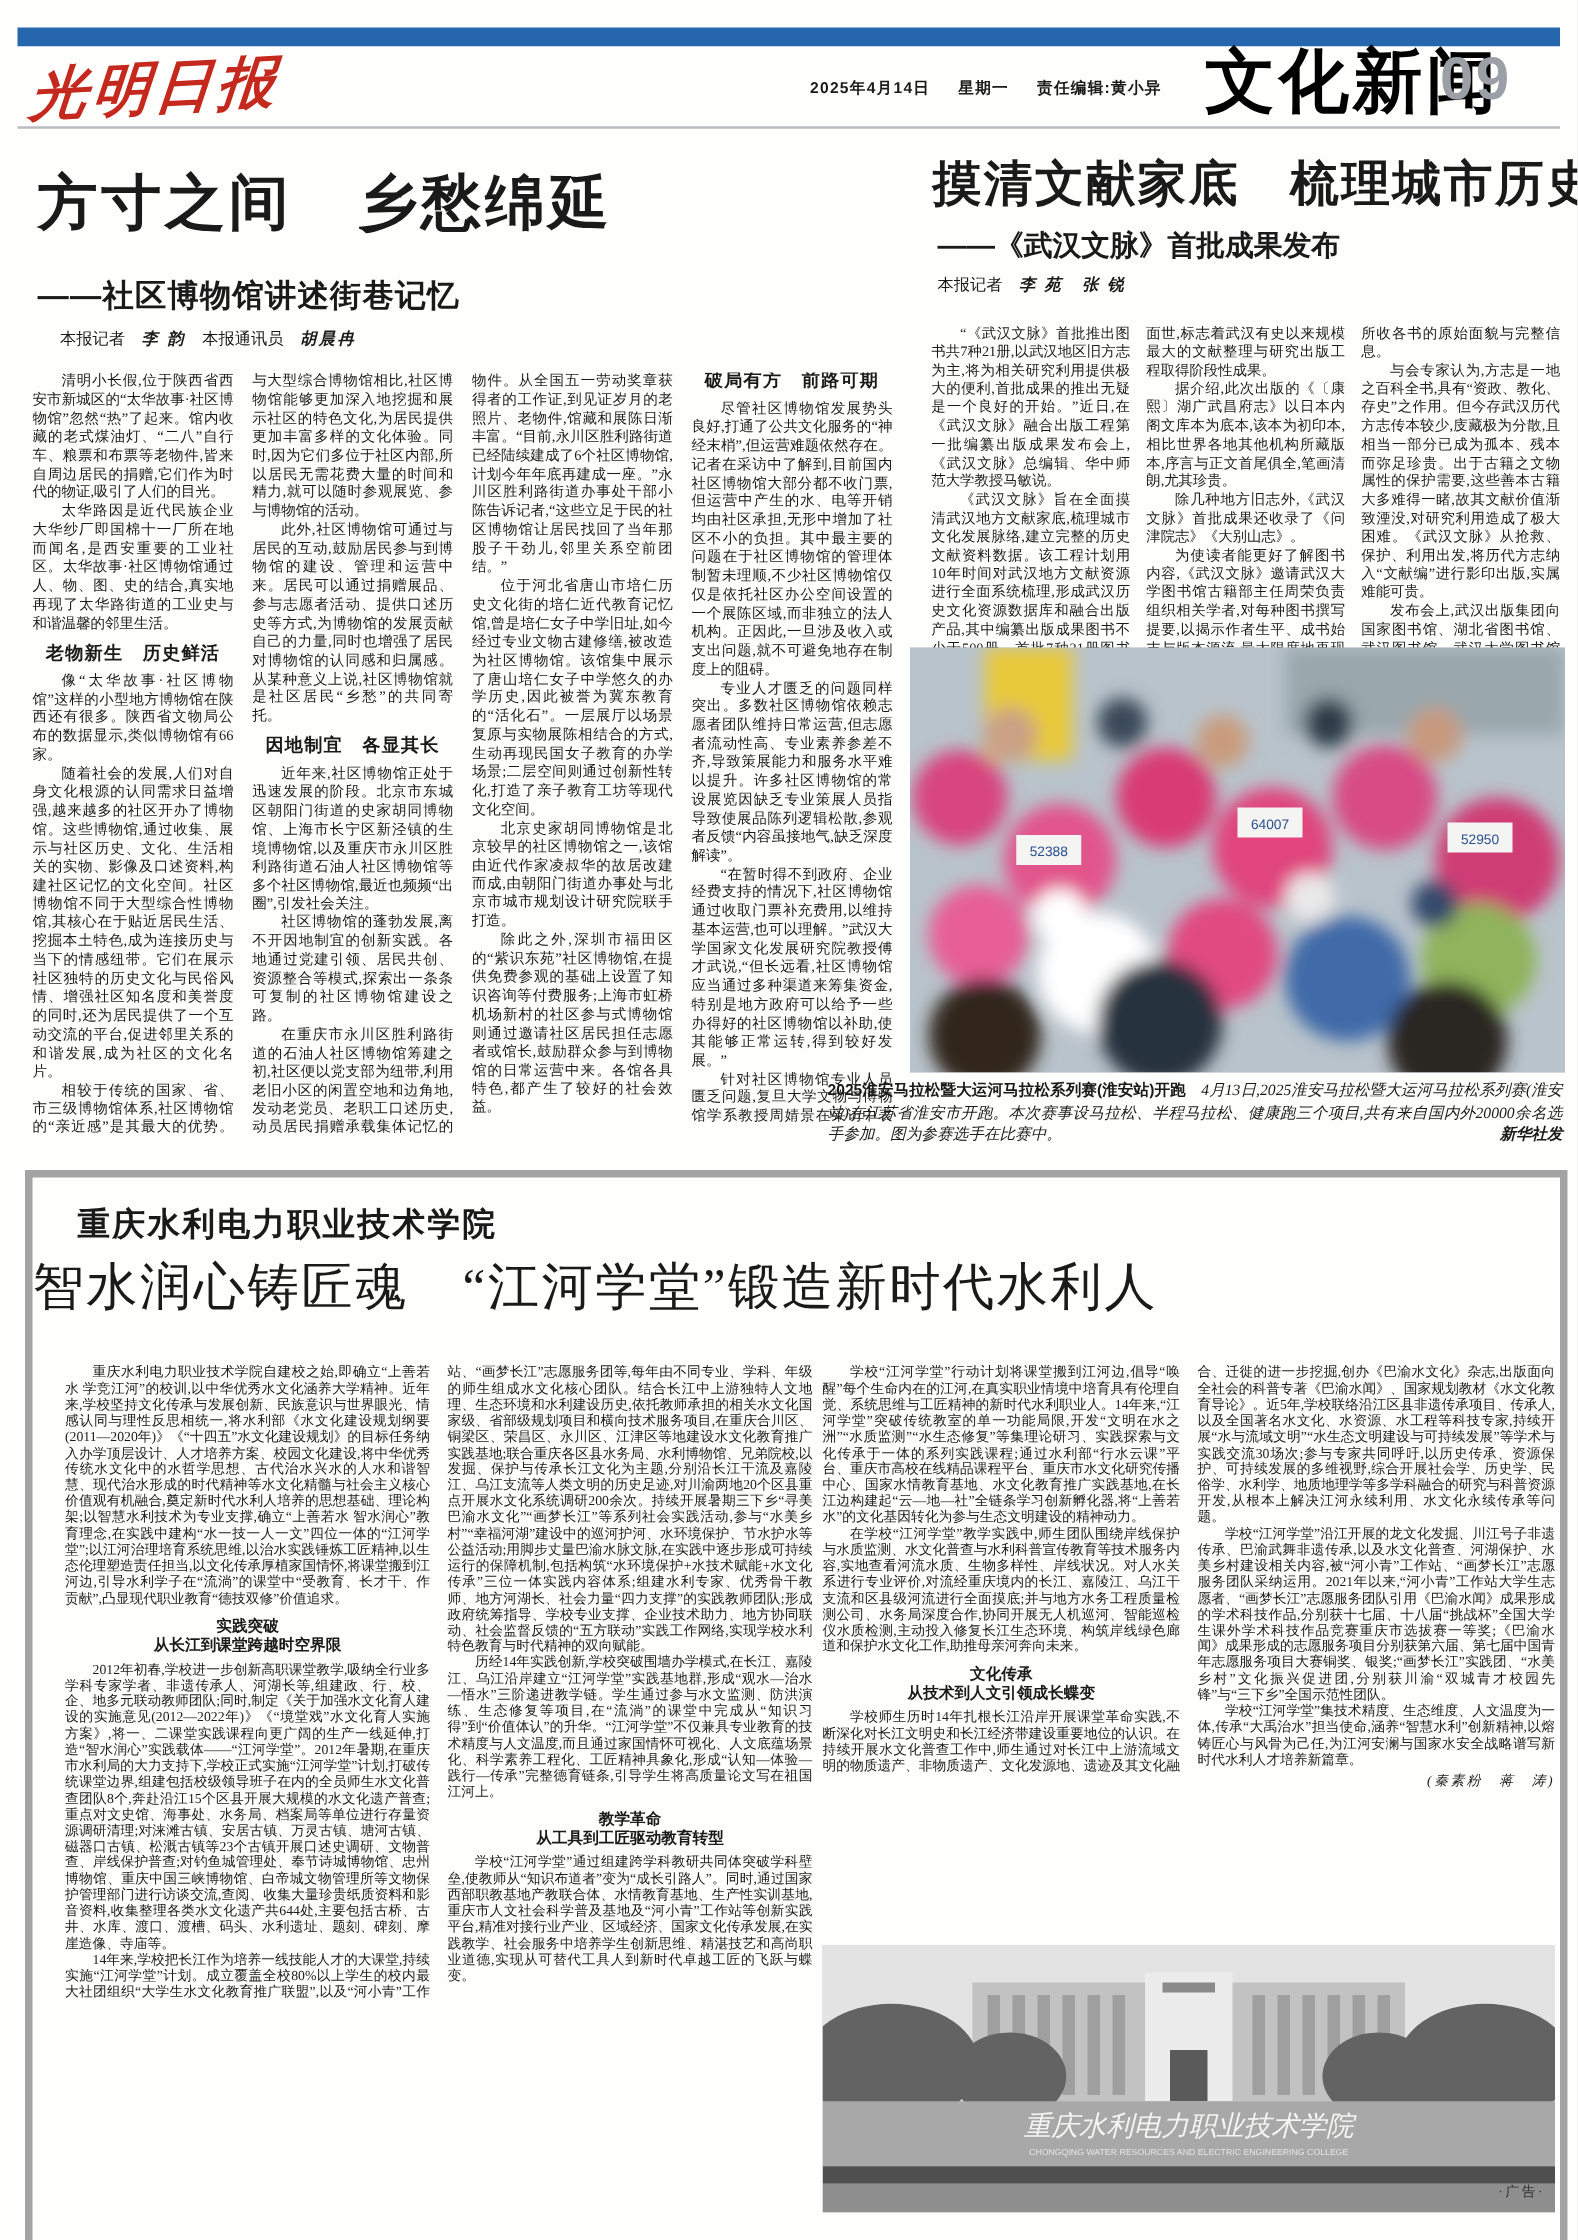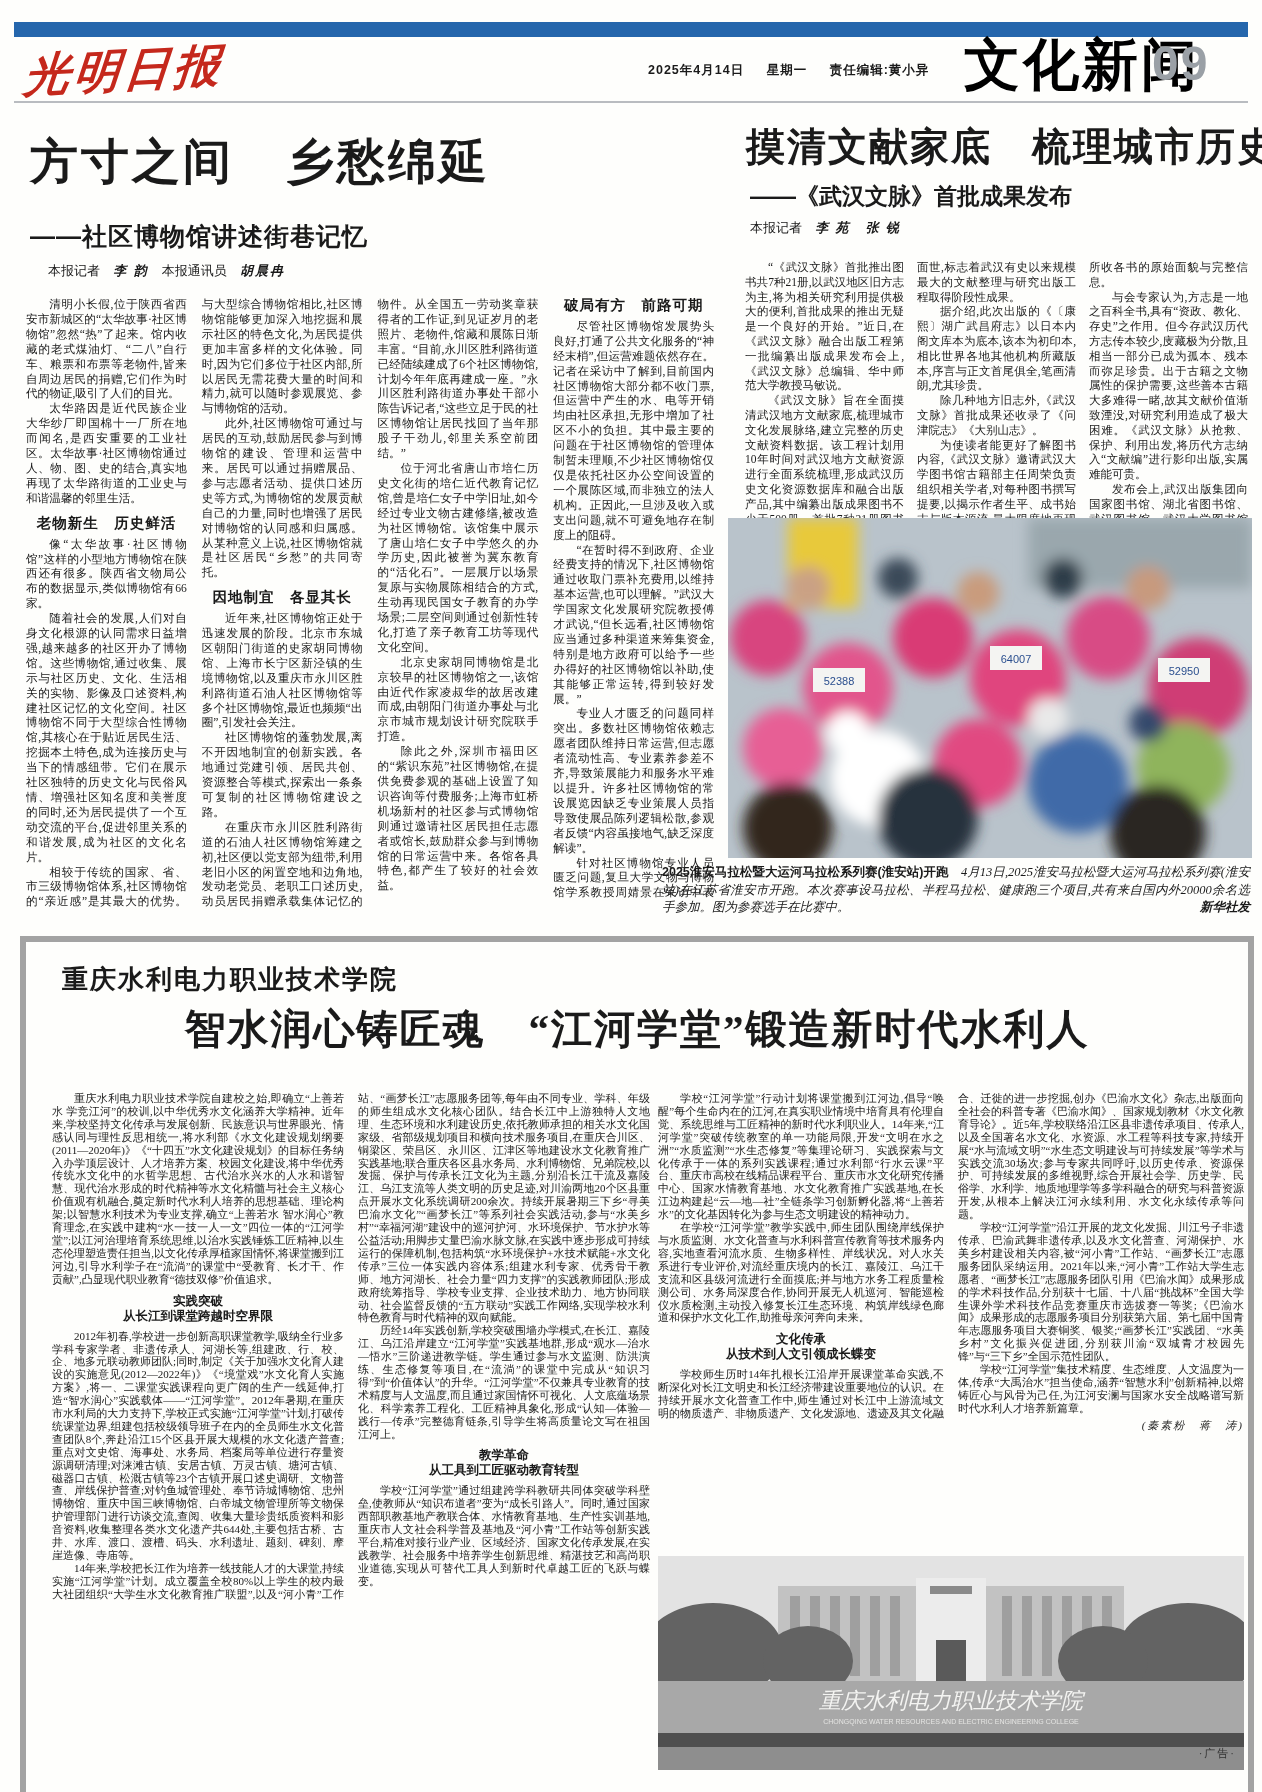--- a/index.html
+++ b/index.html
@@ -47,21 +47,21 @@
   .photo1{left:728px;top:518px;width:524px;height:340px;background:#aebcc6;overflow:hidden;}
   .caption{left:662px;top:864px;width:588px;font-size:12.5px;line-height:17.5px;
            text-align:justify;font-style:italic;position:absolute;}
   .caption .cap-lead{font-weight:bold;font-style:normal;
            font-family:"Liberation Sans","DejaVu Sans",sans-serif;}
   .caption .credit{position:absolute;right:0;bottom:0;font-weight:bold;}
 
   
   .adbox{left:20px;top:936px;width:1222px;height:852px;border:6px solid #a3a3a3;}
   .ad-school{left:36px;top:20px;font-size:26px;font-weight:800;letter-spacing:2px;}
-  .ad-headline{left:0;top:60px;width:100%;text-align:center;font-size:41px;font-weight:700;letter-spacing:2px;}
+  .ad-headline{left:0;top:60px;width:100%;text-align:left;font-size:41px;font-weight:400;letter-spacing:2px;}
   .ad-flow{font-size:11px;line-height:12.9px;}
   .ad-flow h4{font-size:12.5px;line-height:15px;white-space:pre-line;margin:8px 0 6px;}
   .ad-left{left:26px;top:150px;width:598px;height:696px;column-count:2;column-gap:14px;}
   .ad-right{left:632px;top:150px;width:586px;height:452px;column-count:2;column-gap:14px;}
   .ad-byline{text-align:right;text-indent:0 !important;letter-spacing:2px;font-style:italic;margin-top:4px !important;}
   .photo2{left:632px;top:614px;width:586px;height:214px;background:#cfcfcf;overflow:hidden;}
   .ad-mark{right:12px;top:804px;font-size:11px;color:#333;letter-spacing:2px;}
 </style>
 </head>
 <body>
@@ -99,22 +99,22 @@
     <p>此外,社区博物馆可通过与居民的互动,鼓励居民参与到博物馆的建设、管理和运营中来。居民可以通过捐赠展品、参与志愿者活动、提供口述历史等方式,为博物馆的发展贡献自己的力量,同时也增强了居民对博物馆的认同感和归属感。从某种意义上说,社区博物馆就是社区居民“乡愁”的共同寄托。</p>
     <h4>因地制宜　各显其长</h4>
     <p>近年来,社区博物馆正处于迅速发展的阶段。北京市东城区朝阳门街道的史家胡同博物馆、上海市长宁区新泾镇的生境博物馆,以及重庆市永川区胜利路街道石油人社区博物馆等多个社区博物馆,最近也频频“出圈”,引发社会关注。</p>
     <p>社区博物馆的蓬勃发展,离不开因地制宜的创新实践。各地通过党建引领、居民共创、资源整合等模式,探索出一条条可复制的社区博物馆建设之路。</p>
     <p>在重庆市永川区胜利路街道的石油人社区博物馆筹建之初,社区便以党支部为纽带,利用老旧小区的闲置空地和边角地,发动老党员、老职工口述历史,动员居民捐赠承载集体记忆的物件。从全国五一劳动奖章获得者的工作证,到见证岁月的老照片、老物件,馆藏和展陈日渐丰富。“目前,永川区胜利路街道已经陆续建成了6个社区博物馆,计划今年年底再建成一座。”永川区胜利路街道办事处干部小陈告诉记者,“这些立足于民的社区博物馆让居民找回了当年那股子干劲儿,邻里关系空前团结。”</p>
     <p>位于河北省唐山市培仁历史文化街的培仁近代教育记忆馆,曾是培仁女子中学旧址,如今经过专业文物古建修缮,被改造为社区博物馆。该馆集中展示了唐山培仁女子中学悠久的办学历史,因此被誉为冀东教育的“活化石”。一层展厅以场景复原与实物展陈相结合的方式,生动再现民国女子教育的办学场景;二层空间则通过创新性转化,打造了亲子教育工坊等现代文化空间。</p>
     <p>北京史家胡同博物馆是北京较早的社区博物馆之一,该馆由近代作家凌叔华的故居改建而成,由朝阳门街道办事处与北京市城市规划设计研究院联手打造。</p>
     <p>除此之外,深圳市福田区的“紫识东苑”社区博物馆,在提供免费参观的基础上设置了知识咨询等付费服务;上海市虹桥机场新村的社区参与式博物馆则通过邀请社区居民担任志愿者或馆长,鼓励群众参与到博物馆的日常运营中来。各馆各具特色,都产生了较好的社会效益。</p>
     <h4>破局有方　前路可期</h4>
     <p>尽管社区博物馆发展势头良好,打通了公共文化服务的“神经末梢”,但运营难题依然存在。记者在采访中了解到,目前国内社区博物馆大部分都不收门票,但运营中产生的水、电等开销均由社区承担,无形中增加了社区不小的负担。其中最主要的问题在于社区博物馆的管理体制暂未理顺,不少社区博物馆仅仅是依托社区办公空间设置的一个展陈区域,而非独立的法人机构。正因此,一旦涉及收入或支出问题,就不可避免地存在制度上的阻碍。</p>
+    <p>专业人才匮乏的问题同样突出。多数社区博物馆依赖志愿者团队维持日常运营,但志愿者流动性高、专业素养参差不齐,导致策展能力和服务水平难以提升。许多社区博物馆的常设展览因缺乏专业策展人员指导致使展品陈列逻辑松散,参观者反馈“内容虽接地气,缺乏深度解读”。</p>
     <p>“在暂时得不到政府、企业经费支持的情况下,社区博物馆通过收取门票补充费用,以维持基本运营,也可以理解。”武汉大学国家文化发展研究院教授傅才武说,“但长远看,社区博物馆应当通过多种渠道来筹集资金,特别是地方政府可以给予一些办得好的社区博物馆以补助,使其能够正常运转,得到较好发展。”</p>
-    <p>专业人才匮乏的问题同样突出。多数社区博物馆依赖志愿者团队维持日常运营,但志愿者流动性高、专业素养参差不齐,导致策展能力和服务水平难以提升。许多社区博物馆的常设展览因缺乏专业策展人员指导致使展品陈列逻辑松散,参观者反馈“内容虽接地气,缺乏深度解读”。</p>
     <p>针对社区博物馆专业人员匮乏问题,复旦大学文物与博物馆学系教授周婧景在采访中表示:“社区博物馆这一类小型地方博物馆的可持续发展,可以通过探索校地合作、定向培养、在职人员进修等模式,将高校文博教育资源下沉至社区。同时,建立志愿者长效培训机制,通过定期轮训、专家带教等方式提升其专业素养。”</p>
 
   </div>
 
   <div class="abs r-headline">
     <span>摸清文献家底</span><span class="gap"></span><span>梳理城市历史</span>
   </div>
   <div class="abs r-subtitle sans">——《武汉文脉》首批成果发布</div>
   <div class="abs r-byline byline">
     <span>本报记者</span>

